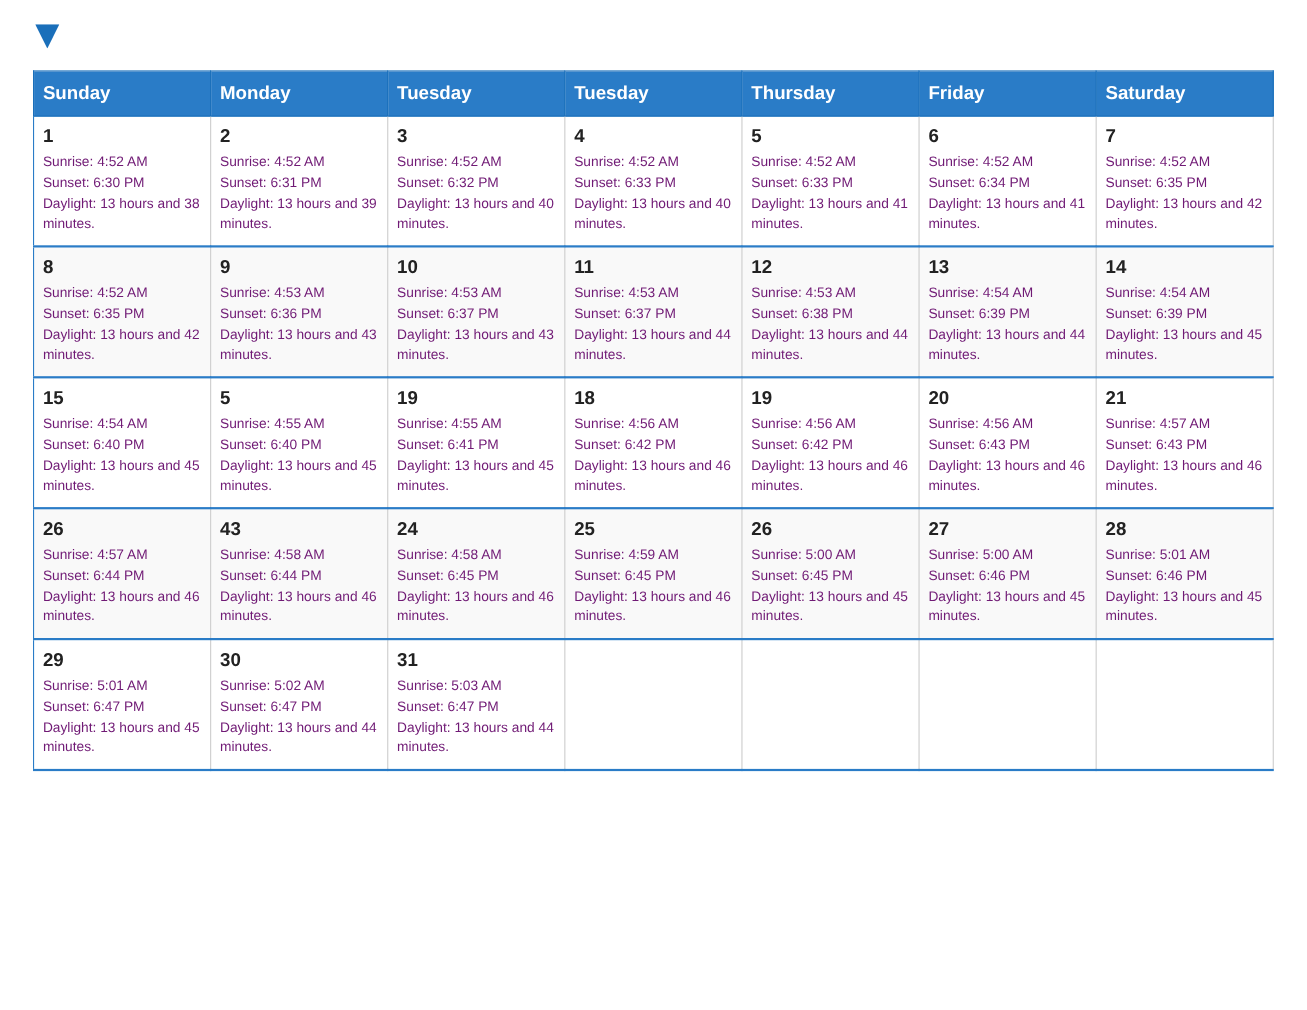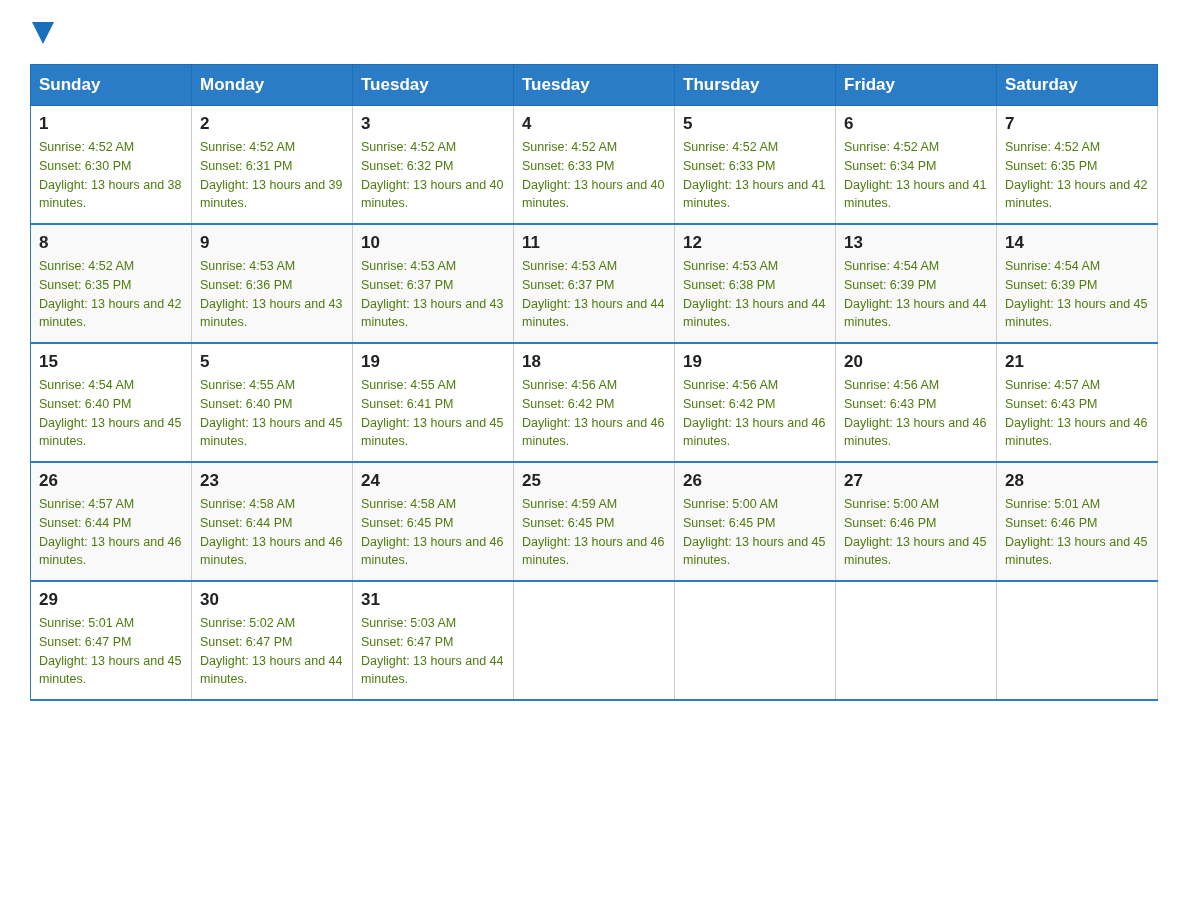--- a/index.html
+++ b/index.html
@@ -70,21 +70,21 @@
     .day-number {
       font-size: 17px;
       font-weight: bold;
       color: #222;
       margin-bottom: 4px;
       display: block;
     }
     .day-info {
       font-size: 12.5px;
       line-height: 1.5;
-      color: #4d7c0f;
+      color: #701a75;
     }
     tbody tr:nth-child(even) td {
       background-color: #f9f9f9;
     }
     tbody tr td:first-child {
       border-left: 1px solid #2a7cc7;
     }
     tbody tr {
       border-bottom: 2px solid #2a7cc7;
     }
@@ -303,21 +303,21 @@
       <tr>
         <td>
         <span class="day-number">26</span>
         <div class="day-info">
           Sunrise: 4:57 AM<br>
           Sunset: 6:44 PM<br>
           Daylight: 13 hours and 46 minutes.
         </div>
       </td>
         <td>
-        <span class="day-number">23</span>
+        <span class="day-number">43</span>
         <div class="day-info">
           Sunrise: 4:58 AM<br>
           Sunset: 6:44 PM<br>
           Daylight: 13 hours and 46 minutes.
         </div>
       </td>
         <td>
         <span class="day-number">24</span>
         <div class="day-info">
           Sunrise: 4:58 AM<br>

